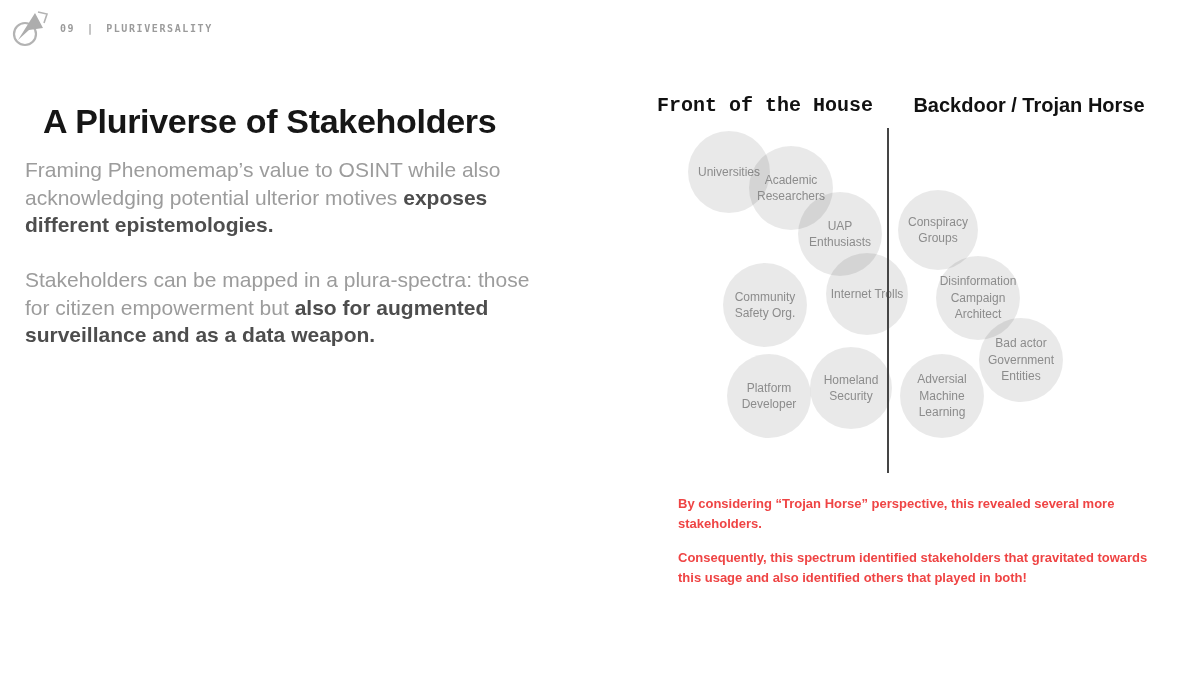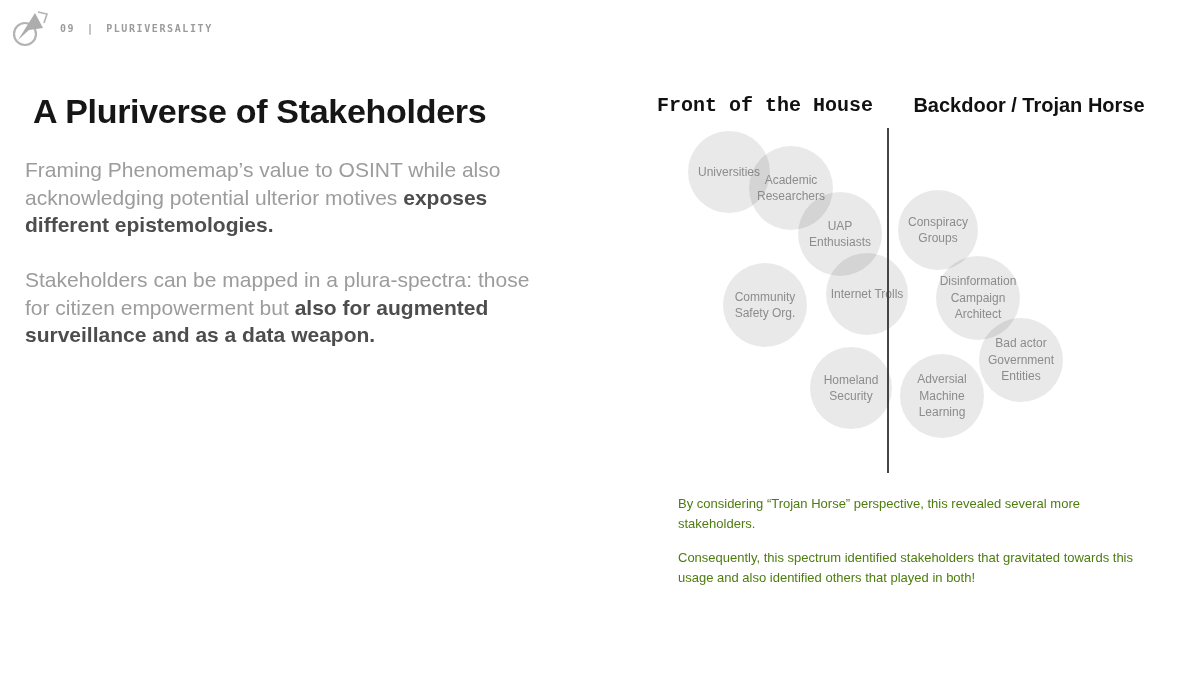--- a/index.html
+++ b/index.html
@@ -10,21 +10,21 @@
   
   .brand{position:absolute;left:12px;top:9px;width:40px;height:40px;}
   .slide-tag{
     position:absolute;left:60px;top:23px;
     font-family:"DejaVu Sans Mono","Liberation Mono",monospace;
     font-size:10px;letter-spacing:1.6px;color:var(--tag-text,#9b9b9b);font-weight:600;
   }
   .slide-tag span{margin-right:4px;}
   
   .page-title{
-    position:absolute;left:25px;top:84px;margin:8px;width:560px;
+    position:absolute;left:25px;top:84px;margin:18px;width:560px;
     font-size:34px;line-height:38px;font-weight:700;letter-spacing:-0.3px;
     color:var(--title-text,#161616);
   }
   .intro{position:absolute;left:25px;width:515px;margin:0;
     font-size:21px;line-height:27.5px;}
   .intro.p1{top:156px;}
   .intro.p2{top:266px;}
   .muted{color:var(--muted-text,#9c9c9c);font-weight:400;}
   .strong{color:var(--emphasis-text,#4d4d4d);font-weight:700;}
   
@@ -44,21 +44,21 @@
     display:flex;align-items:center;justify-content:center;z-index:1;
   }
   .clabel{
     width:96px;text-align:center;
     font-size:12px;line-height:16.5px;color:var(--circle-label,#8c8c8c);
   }
   .clabel.narrow{width:72px;}
   
   .notes{position:absolute;left:678px;top:494px;width:470px;}
   .notes p{
-    margin:0;font-size:13px;line-height:20px;font-weight:400;color:#4d7c0f;
+    margin:0;font-size:13px;line-height:20px;font-weight:700;color:#ef4444;
   }
   .notes p + p{margin-top:14px;}
 </style>
 </head>
 <body>
 
 <div class="slide">
 
   <svg class="brand" viewBox="0 0 40 40" xmlns="http://www.w3.org/2000/svg">
     <circle cx="13" cy="25" r="11" fill="none" stroke="#b3b3b3" stroke-width="2.2"></circle>
@@ -101,20 +101,23 @@
   </div>
   <div class="circle" style="left:936px;top:256px;width:84px;height:84px">
     <span class="clabel">Disinformation Campaign Architect</span>
   </div>
   <div class="circle" style="left:979px;top:318px;width:84px;height:84px">
     <span class="clabel">Bad actor Government Entities</span>
   </div>
   <div class="circle" style="left:900px;top:354px;width:84px;height:84px">
     <span class="clabel">Adversial Machine Learning</span>
   </div>
+  <div class="circle" style="left:727px;top:354px;width:84px;height:84px">
+    <span class="clabel">Platform Developer</span>
+  </div>
   <div class="circle" style="left:810px;top:347px;width:82px;height:82px">
     <span class="clabel">Homeland Security</span>
   </div>
 
   <div class="notes">
     <p>By considering “Trojan Horse” perspective, this revealed several more stakeholders.</p>
     <p>Consequently, this spectrum identified stakeholders that gravitated towards this usage and also identified others that played in both!</p>
   </div>
 
 </div>

